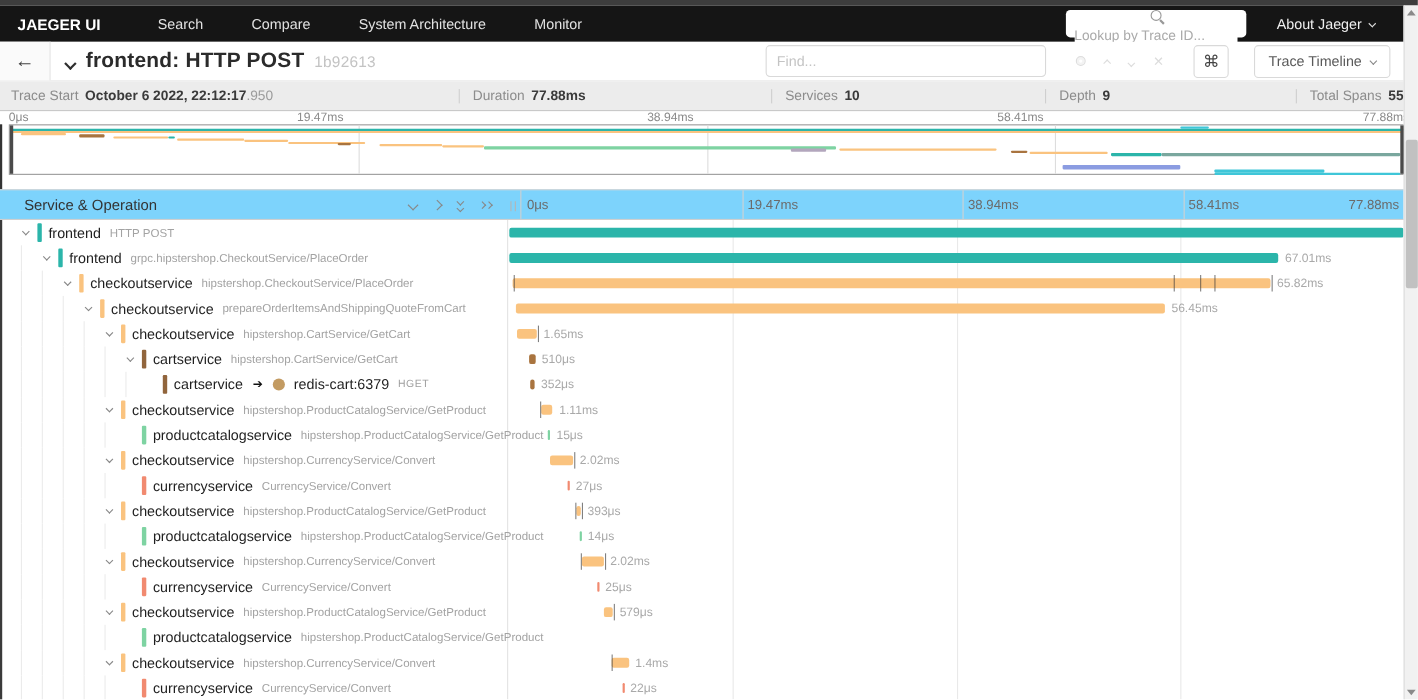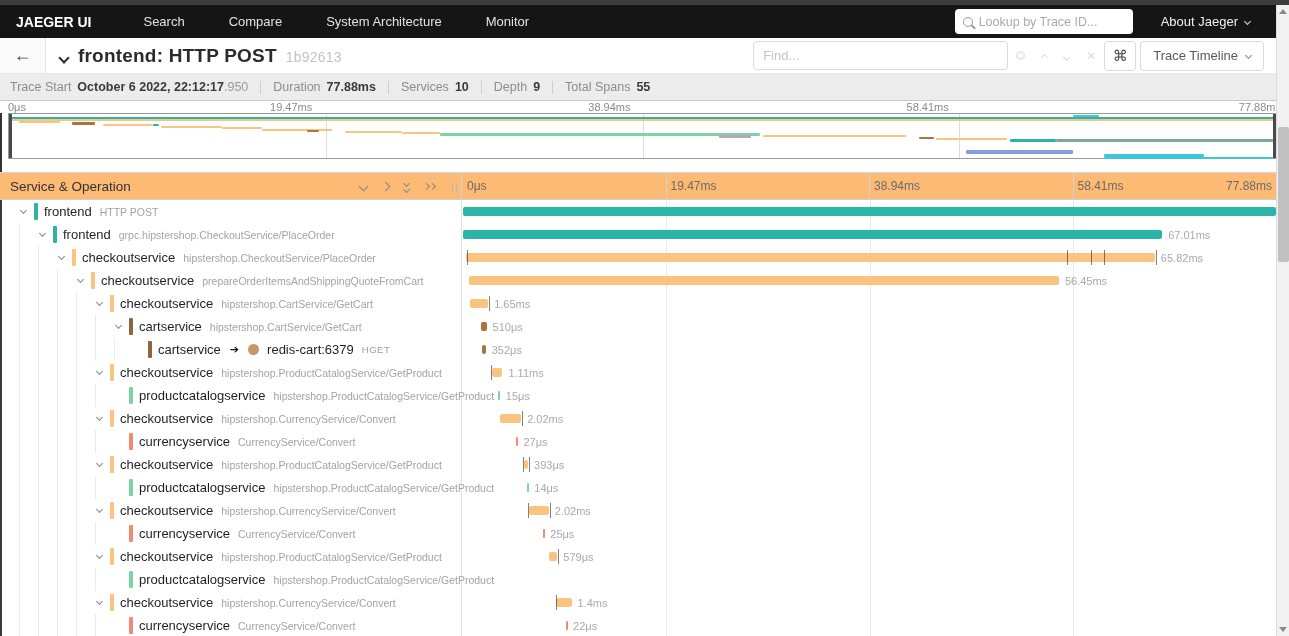--- a/index.html
+++ b/index.html
@@ -11,21 +11,21 @@
   .chrome-strip { position:absolute; left:0; top:0; width:100%; height:5px; background:#3d3d3d; }
 
   
   .nav { position:absolute; left:0; top:5px; width:1276px; height:33px; background:#151515;
          display:flex; align-items:center; color:#e6e6e6; font-size:13px; }
   .nav-brand { font-weight:bold; color:#ffffff; font-size:14px; margin:0 30px 0 16px; }
   .nav-items { display:flex; height:100%; }
   .nav-item { display:flex; align-items:center; padding:0 22px; cursor:pointer; color:#e2e2e2; }
   .nav-spacer { flex:1; }
   .lookup { display:flex; align-items:center; gap:6px; background:#fff; border-radius:4px;
-            height:25px; width:178px; padding:0 8px; margin-right:28px; }
+            height:25px; width:164px; padding:0 8px; margin-right:28px;flex-direction:column; }
   .lookup input { border:none; outline:none; width:100%; font-size:12.5px; color:#444; }
   .lookup input::placeholder { color:#aaa; }
   .mag { width:10px; height:10px; border:1.5px solid #999; border-radius:50%; position:relative; flex:none; }
   .mag::after { content:""; position:absolute; width:5px; height:1.5px; background:#999;
                 transform:rotate(45deg); right:-4px; bottom:-2px; }
   .about { display:flex; align-items:center; gap:7px; margin-right:26px; cursor:pointer; color:#f0f0f0; }
 
   
   .chv { display:inline-block; width:7px; height:7px; border-right:1.5px solid #888;
          border-bottom:1.5px solid #888; }
@@ -36,56 +36,56 @@
   .chv.dark  { border-color:#2e2e2e; width:8px; height:8px; border-width:2px; }
 
   
   .trace-header { position:absolute; left:0; top:38px; width:1276px; height:36px; background:#fff;
                   border-bottom:1px solid #e8e8e8; display:flex; align-items:center; }
   .back-cell { width:46px; height:100%; background:#fafafa; border-right:1px solid #e4e4e4;
                display:flex; align-items:center; justify-content:center; font-size:18px; color:#444; cursor:pointer; }
   .title-chv { margin:4px 10px 0 14px; }
   .trace-title { font-size:19px; font-weight:bold; color:#2b2b2b; letter-spacing:.2px; }
   .trace-id { font-size:14px; color:#c3c3c3; margin-left:9px; font-weight:normal; }
-  .th-right { margin-left:auto; display:flex; gap:4px; margin-right:12px; }
+  .th-right { margin-left:auto; display:flex; gap:23px; margin-right:12px; }
   .find-box { width:255px; height:29px; border:1px solid #d9d9d9; border-radius:4px; padding:0 9px;
               font-size:13px; color:#444; outline:none; }
   .find-box::placeholder { color:#c4c4c4; }
   .find-icons { display:flex; align-items:center; gap:17px; color:#dcdcdc; font-size:13px; margin:0 4px; }
   .find-icons .fi { cursor:pointer; }
   .ring { display:inline-block; width:9px; height:9px; border:1.5px solid #ddd; border-radius:50%;
           box-shadow:0 0 0 2px #f3f3f3 inset; }
   .btn { border:1px solid #d9d9d9; border-radius:4px; background:#fff; height:30px;
          display:flex; align-items:center; justify-content:center; cursor:pointer; }
   .btn-cmd { width:32px; font-size:15px; color:#444; }
   .btn-view { padding:0 12px; gap:8px; font-size:13px; color:#595959; }
 
   
   .stats { position:absolute; left:0; top:74px; width:1276px; height:27px; background:#ececec;
-           border-bottom:1px solid #c9c9c9; display:flex; align-items:center; font-size:12.5px; padding-left:10px; }
+           border-bottom:1px solid #c9c9c9; display:flex; align-items:center; font-size:12.5px; padding-left:10px;justify-content:space-between; }
   .stat { display:flex; align-items:center; }
   .stat + .stat::before { content:""; width:1px; height:13px; background:#cfcfcf; margin:0 12px; }
   .stat .lbl { color:#8c8c8c; margin-right:6px; }
   .stat .val { color:#3a3a3a; font-weight:bold; }
   .stat .suf { color:#9b9b9b; font-weight:normal; }
 
   
   .mini-ruler { position:absolute; left:8px; top:101px; width:1273px; height:12px; font-size:11px; color:#8a8a8a; }
   .mini-ruler .mtick { position:absolute; top:0; white-space:nowrap; }
   .minimap { position:absolute; left:8px; top:113px; width:1269px; height:46px;
              border:1px solid #999; background:#fff; }
   .mini-grid { position:absolute; top:0; bottom:0; width:1px; background:#ddd; }
   .mini-handle { position:absolute; top:0; bottom:0; width:3px; background:#4a4a4a; z-index:5; cursor:ew-resize; }
   .mini-handle.left { left:0; } .mini-handle.right { right:0; }
   .seg { position:absolute; border-radius:1px; }
   .page-left-edge { position:absolute; left:0; top:113px; bottom:0; width:2px; background:#333; }
 
   
-  .tl-header { position:absolute; left:0; top:172px; width:1276px; height:28px; background:#fdba74;
-               border-top:1px solid #d6d6d6; border-bottom:1px solid #cfcfcf; display:flex; }
+  .tl-header { position:absolute; left:0; top:172px; width:1276px; height:28px; background:#7dd3fc;
+               border-top:1px solid #d6d6d6; border-bottom:1px solid #cfcfcf; display:flex;padding-left:12px; }
   .tlh-left { position:relative; width:462px; height:100%; display:flex; align-items:center;
               border-right:1px solid #d0d0d0; }
   .tlh-title { font-size:13.5px; color:#333; margin-left:10px; }
   .tlh-icons { margin-left:auto; display:flex; align-items:center; gap:15px; margin-right:26px; }
   .tlh-icons .ic { display:flex; cursor:pointer; }
   .dbl { display:flex; flex-direction:column; gap:1px; }
   .dblr { display:flex; flex-direction:row; gap:1px; }
   .grip { position:absolute; right:4px; top:10px; width:5px; height:9px;
           border-left:1px solid #b5b5b5; border-right:1px solid #b5b5b5; cursor:col-resize; }
   .tlh-right { position:relative; flex:1; height:100%; font-size:12px; color:#6b6b6b; }

